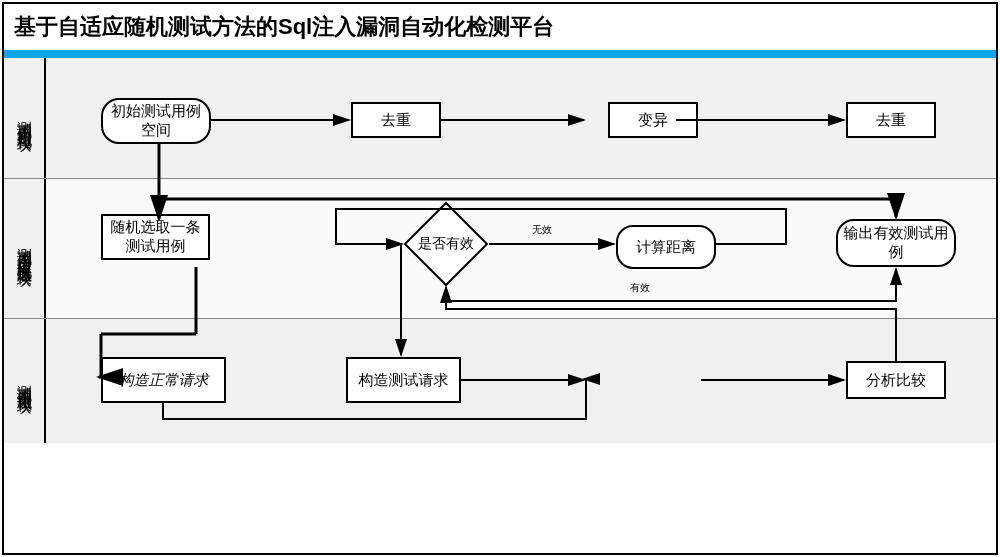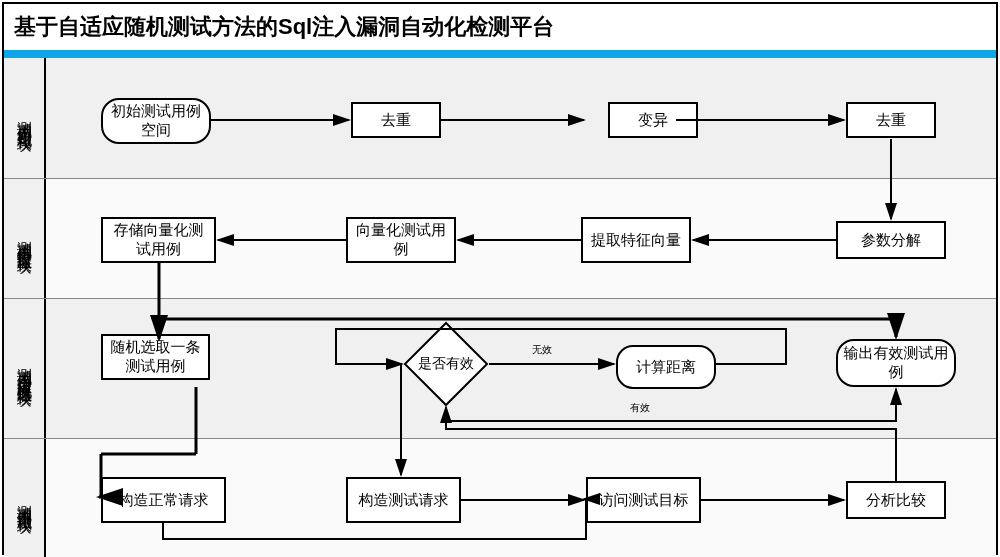--- a/index.html
+++ b/index.html
@@ -41,40 +41,20 @@
                 <path d="M0,0 L9,3 L0,6 Z" fill="#000"></path>
               </marker>
             </defs>
           <line x1="165" y1="62" x2="303" y2="62" stroke="#000" stroke-width="2" marker-end="url(#ah1)"></line>
           <line x1="395" y1="62" x2="538" y2="62" stroke="#000" stroke-width="2" marker-end="url(#ah1)"></line>
           <line x1="630" y1="62" x2="798" y2="62" stroke="#000" stroke-width="2" marker-end="url(#ah1)"></line>
         </svg>
       </div>
     </div>
 
-    <div class="lane" style="height:120px;">
-      <div class="lane-label">测试用例特征提取模块</div>
-      <div class="lane-body">
-        <div class="box" style="left:55px; top:38px; width:115px; height:46px;">存储向量化测试用例</div>
-        <div class="box" style="left:300px; top:38px; width:110px; height:46px;">向量化测试用例</div>
-        <div class="box" style="left:535px; top:38px; width:110px; height:46px;">提取特征向量</div>
-        <div class="box" style="left:790px; top:42px; width:110px; height:38px;">参数分解</div>
-        <svg class="arrows" width="950" height="120">
-          <defs>
-              <marker id="ah2" markerWidth="10" markerHeight="10" refX="8" refY="3" orient="auto">
-                <path d="M0,0 L9,3 L0,6 Z" fill="#000"></path>
-              </marker>
-            </defs>
-          <line x1="845" y1="-40" x2="845" y2="40" stroke="#000" stroke-width="2" marker-end="url(#ah2)"></line>
-          <line x1="790" y1="61" x2="647" y2="61" stroke="#000" stroke-width="2" marker-end="url(#ah2)"></line>
-          <line x1="535" y1="61" x2="412" y2="61" stroke="#000" stroke-width="2" marker-end="url(#ah2)"></line>
-          <line x1="300" y1="61" x2="172" y2="61" stroke="#000" stroke-width="2" marker-end="url(#ah2)"></line>
-        </svg>
-      </div>
-    </div>
 
     <div class="lane" style="height:140px;">
       <div class="lane-label">测试用例自适应随机选取模块</div>
       <div class="lane-body">
         <div class="box" style="left:55px; top:35px; width:109px; height:46px;">随机选取一条测试用例</div>
         <div class="diamond" style="left:370px; top:35px; width:60px; height:60px;">
           <div class="shape"></div>
           <div class="lbl">是否有效</div>
         </div>
         <div class="box" style="left:570px; top:46px; width:100px; height:44px;border-radius:17px;">计算距离</div>
@@ -98,23 +78,22 @@
           <path d="M670 65 L740 65 L740 30 L290 30 L290 65 L356 65" fill="none" stroke="#000" stroke-width="2" marker-end="url(#ah3)"></path>
 
           <path d="M400 108 L400 122 L850 122 L850 90" fill="none" stroke="#000" stroke-width="2" marker-end="url(#ah3)"></path>
         </svg>
       </div>
     </div>
 
     <div class="lane" style="height:125px;">
       <div class="lane-label">测试用例测试模块</div>
       <div class="lane-body">
-        <div class="box" style="left:55px; top:38px; width:125px; height:46px;">构造正常请求</div>
+        <div class="box" style="left:55px; top:38px; width:125px; height:46px;font-style:italic;">构造正常请求</div>
         <div class="box" style="left:300px; top:38px; width:115px; height:46px;">构造测试请求</div>
-        <div class="box" style="left:540px; top:38px; width:115px; height:46px;">访问测试目标</div>
         <div class="box" style="left:800px; top:42px; width:100px; height:38px;text-align:right;">分析比较</div>
         <svg class="arrows" width="950" height="140">
           <defs>
               <marker id="ah4" markerWidth="10" markerHeight="10" refX="8" refY="3" orient="auto">
                 <path d="M0,0 L9,3 L0,6 Z" fill="#000"></path>
               </marker>
             </defs>
 
           <line x1="150" y1="-52" x2="150" y2="15" stroke="#000" stroke-width="3"></line>
           <line x1="150" y1="15" x2="55" y2="15" stroke="#000" stroke-width="3"></line>

